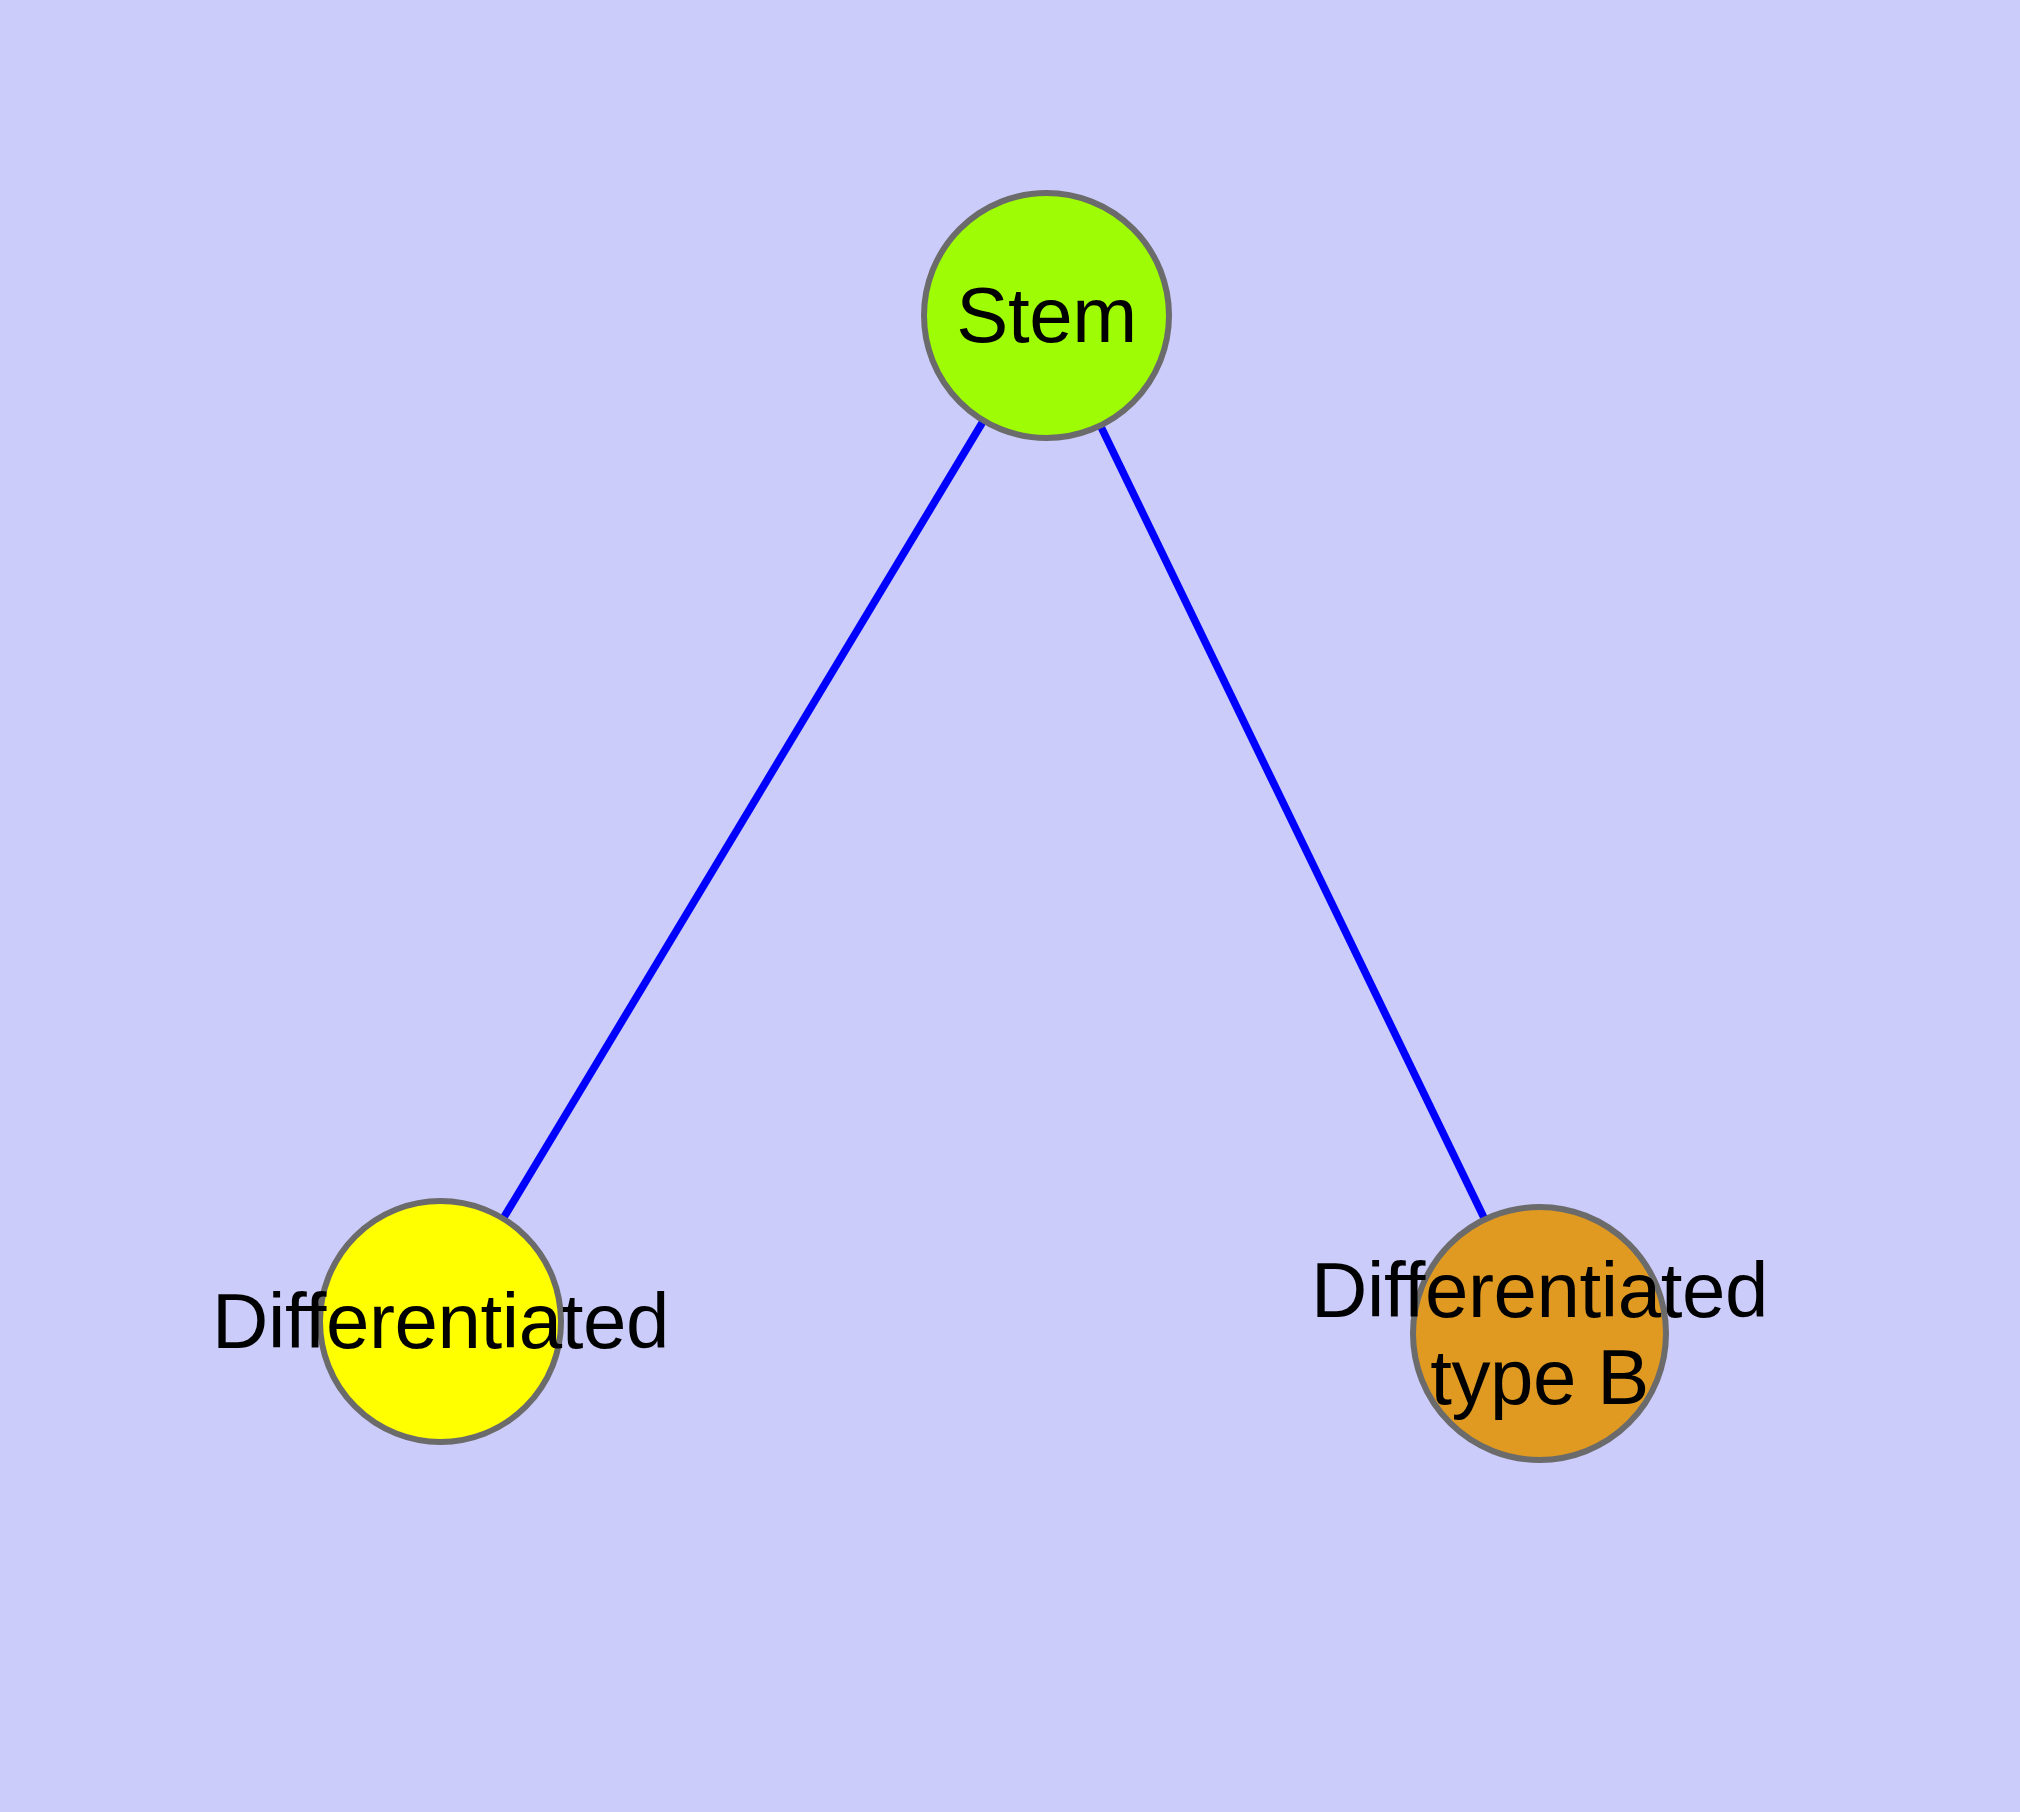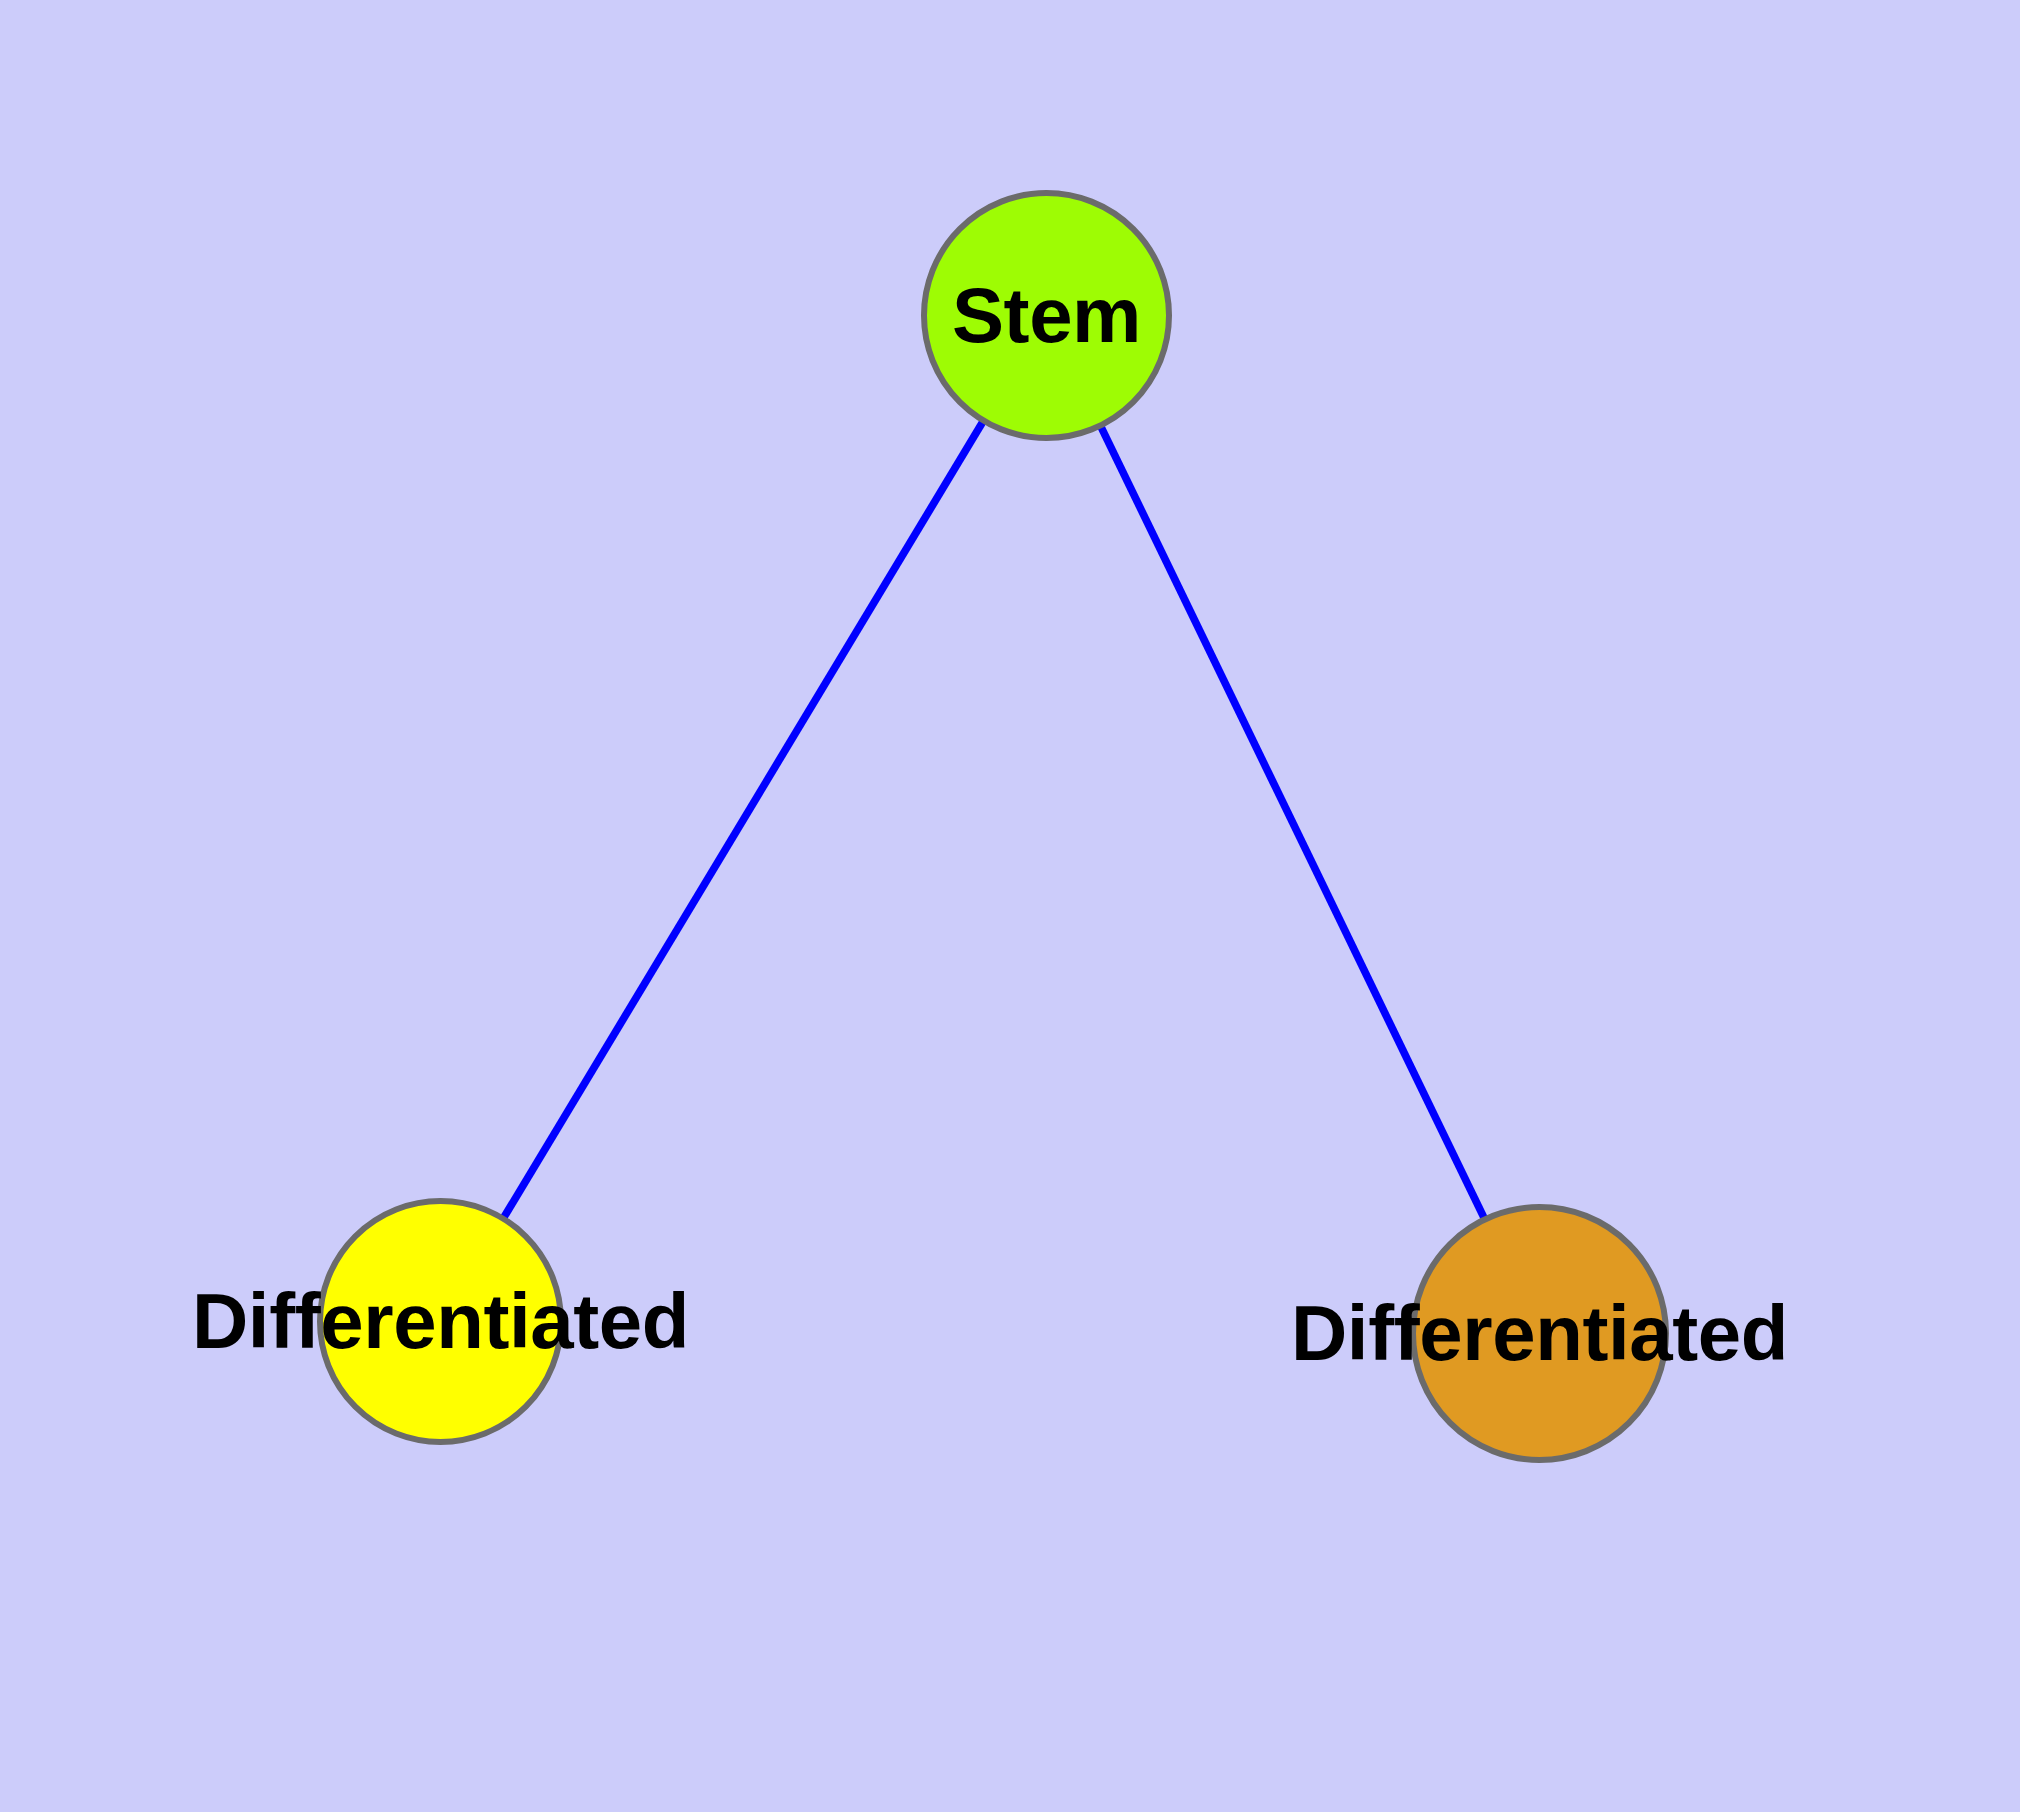--- a/index.html
+++ b/index.html
@@ -35,21 +35,21 @@
     box-sizing: border-box;
     border-radius: 50%;
     border-style: solid;
   }
   .node-label {
     position: absolute;
     left: 50%;
     top: 50%;
     transform: translate(-50%, -50%);
     color: #000000;
-    font-weight: bold;
+    font-weight: normal;
     font-family: "Liberation Sans", sans-serif;
     line-height: 1.12;
     text-align: center;
     white-space: nowrap;
     letter-spacing: -0.4px;
     pointer-events: none;
   }
 </style>
 </head>
 <body>
@@ -68,18 +68,19 @@
         </div>
       </div>
       <div class="node" style="left: 317px; top: 1198px; width: 247px; height: 247px; background: rgb(255, 255, 0); border-color: rgb(107, 107, 107); border-width: 6.8px;">
         <div class="node-label" style="font-size: 78px; color: rgb(0, 0, 0);">
           <div>Differentiated</div>
         </div>
       </div>
       <div class="node" style="left: 1410px; top: 1204px; width: 259px; height: 259px; background: rgb(224, 154, 34); border-color: rgb(107, 107, 107); border-width: 6.8px;">
         <div class="node-label" style="font-size: 78px; color: rgb(0, 0, 0);">
           <div>Differentiated</div>
+          <div>type B</div>
         </div>
       </div>
     </div>
 
 </div>
 
 
 </body></html>

